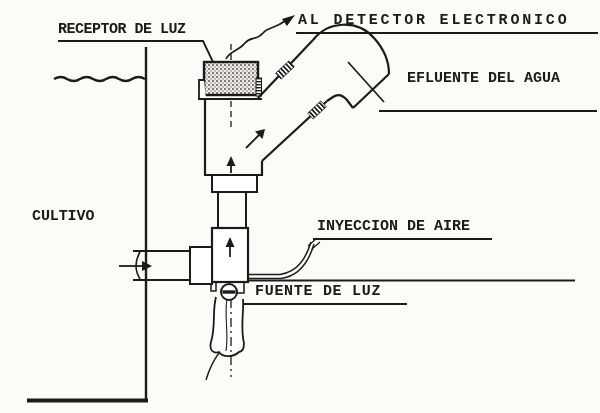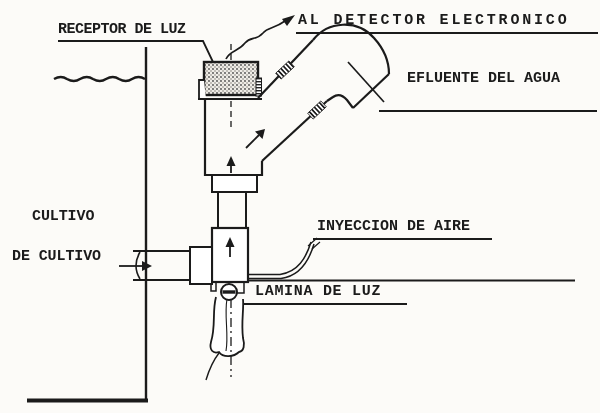--- a/index.html
+++ b/index.html
@@ -159,20 +159,19 @@
     </g>
   </svg>
 
   <div class="lbl ls-receptor" style="left:58px;top:21px;">RECEPTOR DE LUZ</div>
 
   <div class="lbl ls-detector" style="left:298px;top:12px;">AL DETECTOR ELECTRONICO</div>
 
   <div class="lbl ls-eflr1" style="left:383px;top:70px;margin-left:24px;">EFLUENTE DEL AGUA</div>
 
   <div class="lbl ls-left" style="left:32px;top:208px;">CULTIVO</div>
-  <div class="lbl ls-left" style="left:12px;top:248px;">DE CULTIVO</div>
 
   <div class="lbl ls-iny" style="left:317px;top:218px;">INYECCION DE AIRE</div>
 
 
-  <div class="lbl ls-fue" style="left:255px;top:283px;">LAMINA DE LUZ</div>
+  <div class="lbl ls-fue" style="left:255px;top:283px;">FUENTE DE LUZ</div>
 
 </div>
 
 </body></html>

